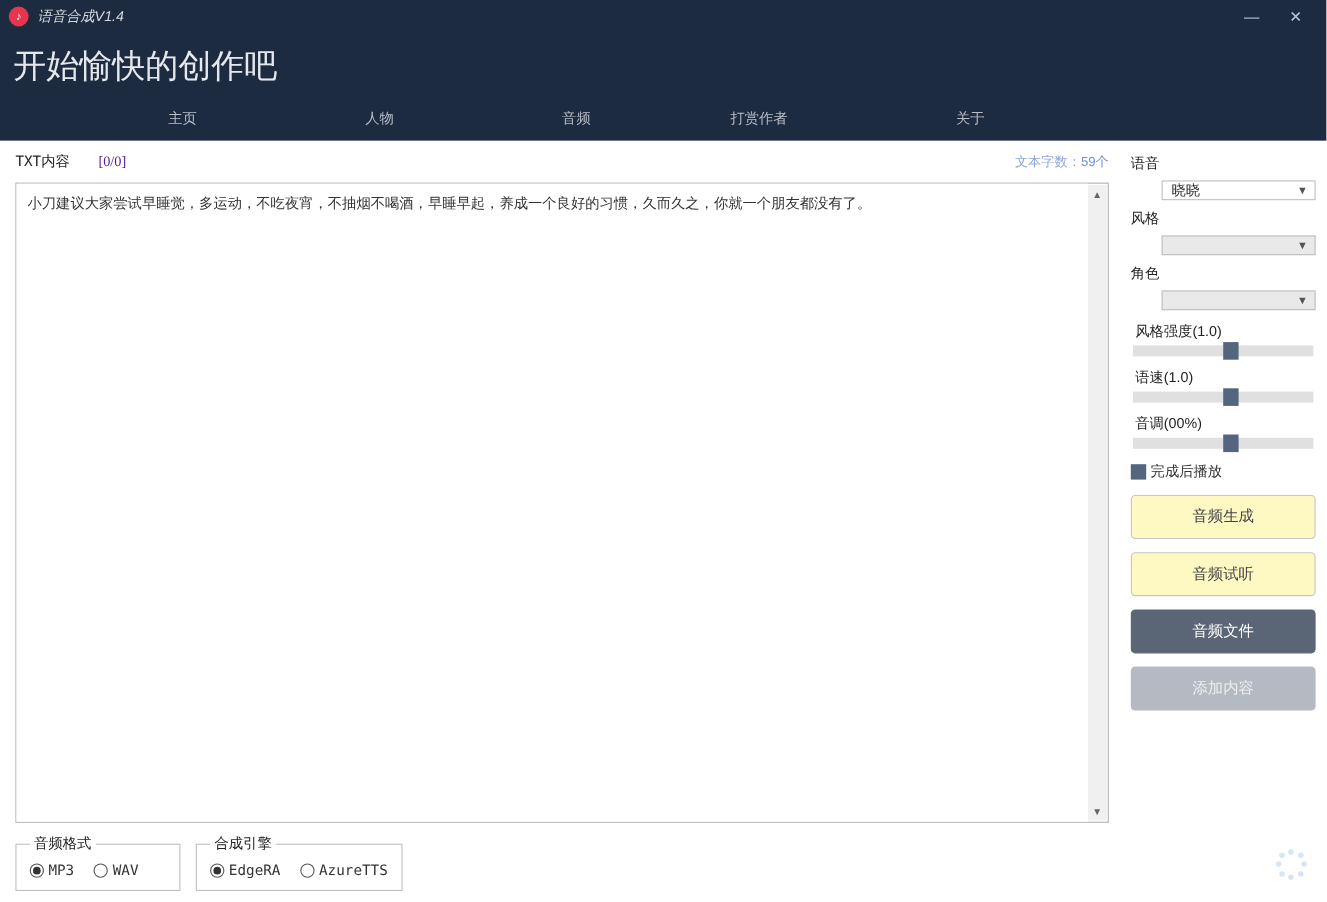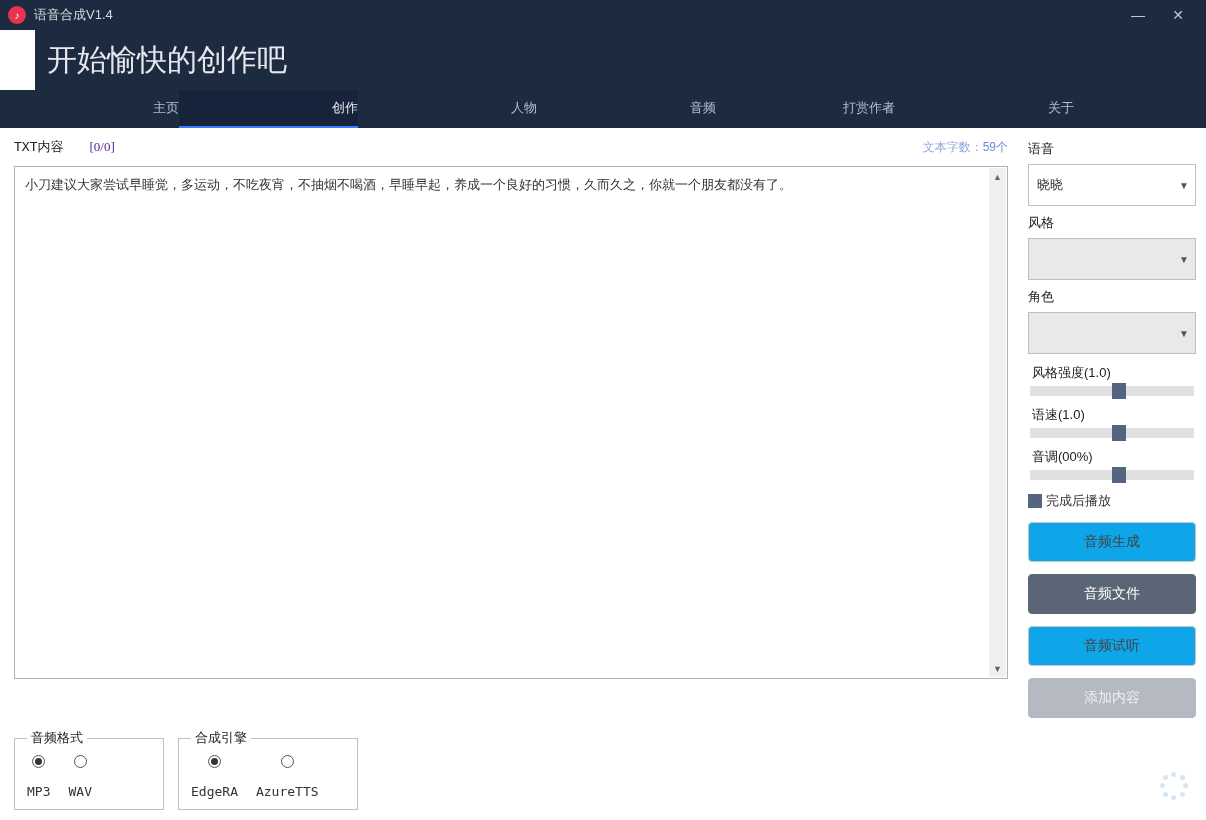--- a/index.html
+++ b/index.html
@@ -22,36 +22,35 @@
 }
 .titlebar .app-icon {
   width: 18px; height: 18px;
   border-radius: 50%;
   background: #e8344d;
   display: flex; align-items: center; justify-content: center;
   margin-right: 8px;
   font-size: 10px;
   color: #fff;
 }
-.titlebar .title { font-size: 13px; font-weight: 500; }
+.titlebar .title { font-size: 13px; font-weight: 500; font-style: italic; }
 .titlebar .spacer { flex: 1; }
 .titlebar .win-btn {
   width: 40px; height: 30px;
   display: flex; align-items: center; justify-content: center;
   color: #c0c6cf;
   font-size: 14px;
   cursor: pointer;
 }
 .header {
   height: 60px;
   background: #1d2b41;
   display: flex;
   align-items: center;
   padding: 0 12px;
-  margin-left: 35px;
 }
 .header .slogan {
   color: #e5e8ed;
   font-size: 30px;
   font-family: "SimSun", serif;
   font-weight: 300;
 }
 .tabs {
   height: 38px;
   background: #1d2b41;
@@ -126,29 +125,28 @@
 
 .bottom-groups {
   display: flex;
   gap: 14px;
   margin-top: 10px;
 }
 fieldset.group {
   border: 1px solid #c0c0c0;
   padding: 8px 12px 10px 12px;
   font-size: 13px;
-  margin-top: 40px;
 }
 fieldset.group legend {
   padding: 0 4px;
   font-size: 13px;
   color: #222;
 }
 .radio-row { display: flex; gap: 18px; align-items: center; }
-.radio-item { display: flex; align-items: center; gap: 16px; font-family: "SimSun", monospace; flex-direction: column; }
+.radio-item { display: flex; align-items: center; gap: 4px; font-family: "SimSun", monospace; }
 .radio {
   width: 13px; height: 13px;
   border: 1px solid #555;
   border-radius: 50%;
   display: inline-flex; align-items: center; justify-content: center;
 }
 .radio.checked::after {
   content: "";
   width: 7px; height: 7px;
   background: #333;
@@ -158,28 +156,29 @@
 .right {
   width: 184px;
   padding: 10px 10px 10px 6px;
   display: flex;
   flex-direction: column;
   gap: 6px;
   position: relative;
 }
 .field-label { font-size: 13px; color: #222; margin-top: 2px; }
 .combo {
-  height: 42px;
+  height: 18px;
   border: 1px solid #bfbfbf;
   background: #fff;
   display: flex;
   align-items: center;
   padding: 0 8px;
   position: relative;
   font-size: 13px;
+  margin-left: 28px;
 }
 .combo.disabled { background: #e9e9e9; }
 .combo .chev {
   position: absolute; right: 6px;
   color: #555;
   font-size: 10px;
 }
 .slider-block { margin-top: 4px; }
 .slider-label { font-size: 13px; color: #222; margin-bottom: 4px; margin-left: 4px; }
 .slider-track {
@@ -201,21 +200,21 @@
 }
 .chk {
   width: 14px; height: 14px;
   background: #54667f;
   margin-right: 4px;
 }
 .btn {
   height: 40px;
   border: 1px solid #c5c5c5;
   border-radius: 4px;
-  background: #0ea5e9;
+  background: #fef9c3;
   color: #444;
   font-size: 14px;
   display: flex; align-items: center; justify-content: center;
   cursor: pointer;
   margin-top: 6px;
 }
 .btn.dark {
   background: #5a6576;
   border-color: #5a6576;
   color: #fff;
@@ -248,21 +247,20 @@
   <div class="win-btn">—</div>
   <div class="win-btn">✕</div>
 </div>
 
 <div class="header">
   <div class="slogan">开始愉快的创作吧</div>
 </div>
 
 <div class="tabs">
   <div class="tab">主页</div>
-  <div class="tab active">创作</div>
   <div class="tab">人物</div>
   <div class="tab">音频</div>
   <div class="tab">打赏作者</div>
   <div class="tab">关于</div>
 </div>
 
 <div class="content">
   <div class="left">
     <div class="left-top">
       <span class="txt-label">TXT内容</span>
@@ -347,22 +345,22 @@
         <div class="slider-thumb" style="left:50%"></div>
       </div>
     </div>
 
     <div class="checkbox-row">
       <span class="chk"></span>
       <span>完成后播放</span>
     </div>
 
     <div class="btn">音频生成</div>
+    <div class="btn">音频试听</div>
     <div class="btn dark">音频文件</div>
-    <div class="btn">音频试听</div>
     <div class="btn disabled">添加内容</div>
 
     <div class="spinner">
       <div class="dot" style="top:0;left:11px"></div>
       <div class="dot" style="top:3px;left:20px"></div>
       <div class="dot" style="top:11px;left:23px"></div>
       <div class="dot" style="top:20px;left:20px"></div>
       <div class="dot" style="top:23px;left:11px"></div>
       <div class="dot" style="top:20px;left:3px"></div>
       <div class="dot" style="top:11px;left:0"></div>

